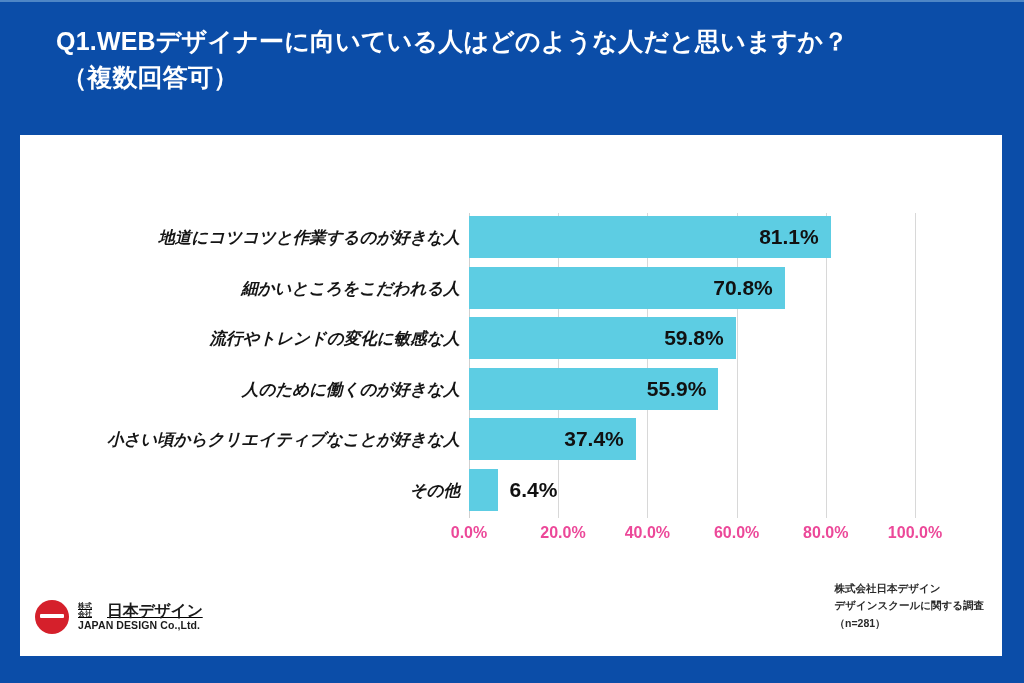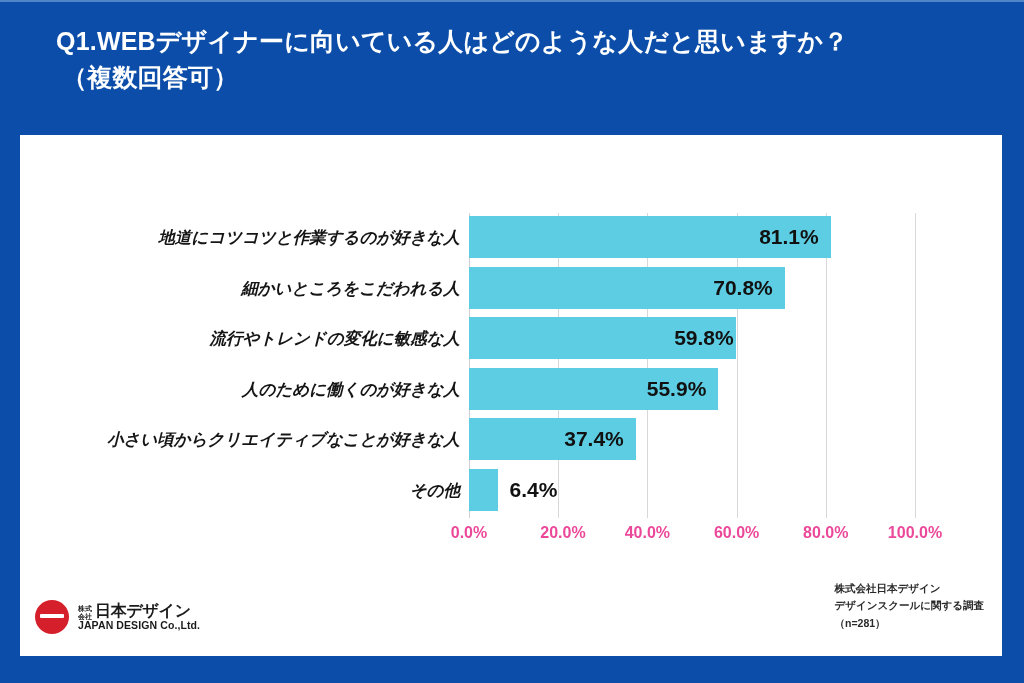--- a/index.html
+++ b/index.html
@@ -197,22 +197,22 @@
     height: 6px;
     background: #D5202B;
   }
   .logo-text {
     display: flex;
     flex-direction: column;
     line-height: 1.12;
   }
   .logo-ja {
     display: flex;
-    align-items: flex-end;
-    gap: 3px;
+    gap: 15px;
+    text-decoration: underline;
   }
   .logo-kk {
     font-size: 7px;
     font-weight: bold;
     color: #1A1A1A;
     line-height: 1.05;
     text-align: left;
   }
   .logo-name {
     font-size: 16px;
@@ -275,21 +275,21 @@
           <div class="row" style="top: 3px;">
             <div class="bar" title="81.1%" style="width: 361.706px;"></div>
             <div class="bar-value inside" style="left: 0px; width: 349.706px;">81.1%</div>
           </div>
           <div class="row" style="top: 53.5px;">
             <div class="bar" title="70.8%" style="width: 315.768px;"></div>
             <div class="bar-value inside" style="left: 0px; width: 303.768px;">70.8%</div>
           </div>
           <div class="row" style="top: 104px;">
             <div class="bar" title="59.8%" style="width: 266.708px;"></div>
-            <div class="bar-value inside" style="left: 0px; width: 254.708px; padding-left: 10px;">59.8%</div>
+            <div class="bar-value inside" style="left: 0px; width: 254.708px;">59.8%</div>
           </div>
           <div class="row" style="top: 154.5px;">
             <div class="bar" title="55.9%" style="width: 249.314px;"></div>
             <div class="bar-value inside" style="left: 0px; width: 237.314px;">55.9%</div>
           </div>
           <div class="row" style="top: 205px;">
             <div class="bar" title="37.4%" style="width: 166.804px;"></div>
             <div class="bar-value inside" style="left: 0px; width: 154.804px;">37.4%</div>
           </div>
           <div class="row" style="top: 255.5px;">

